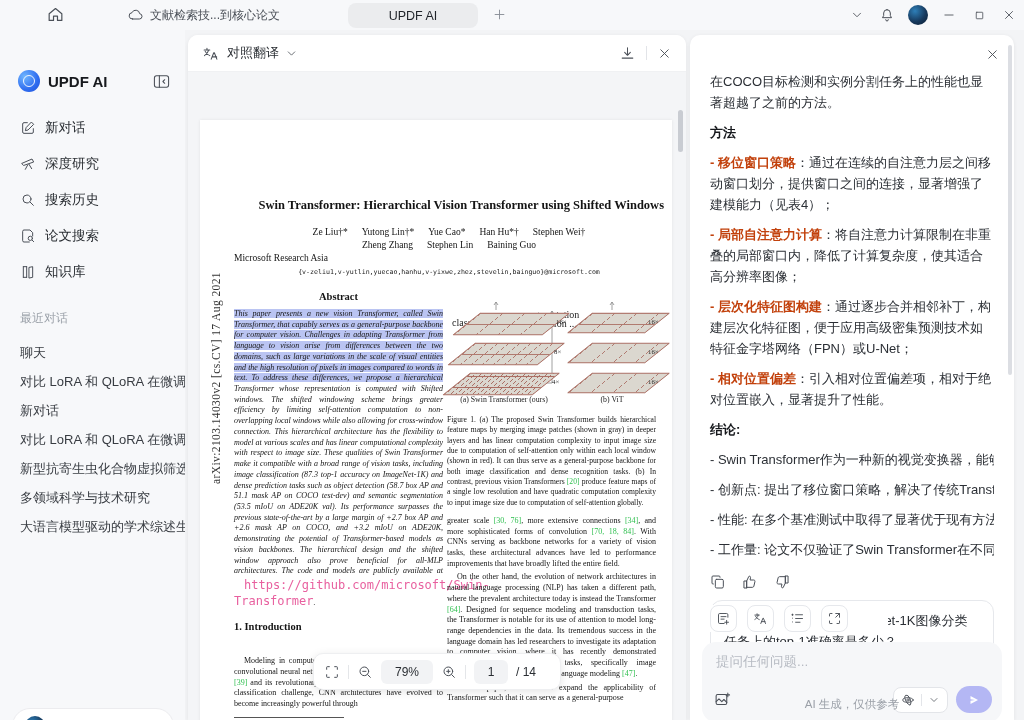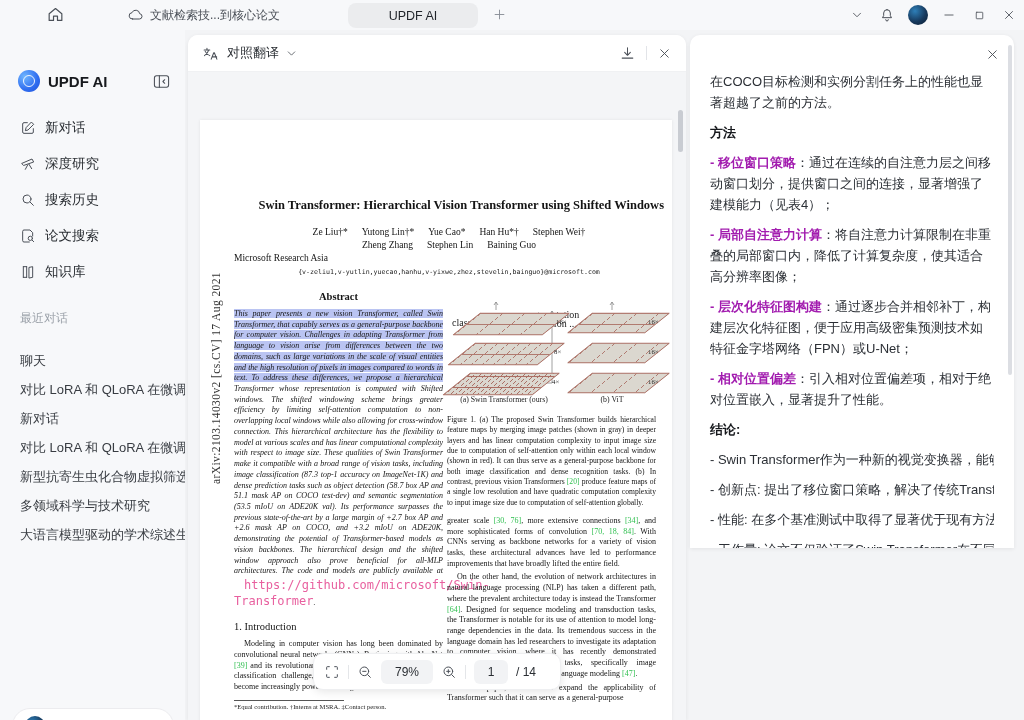--- a/index.html
+++ b/index.html
@@ -21,21 +21,21 @@
 
   
   .sidebar { position:absolute; left:0; top:30px; width:185px; height:690px; background:#f7f8fa; }
   .brand-row { position:absolute; left:18px; top:40px; width:152px; display:flex; align-items:center; }
   .brand-logo { width:22px; height:22px; border-radius:50%; background:radial-gradient(circle at 30% 30%, #6fb6ff 0%, #2f6df0 60%, #1e50d8 100%); position:relative; }
   .brand-logo::after { content:""; position:absolute; left:5px; top:5px; width:10px; height:10px; border:1.6px solid #fff; border-radius:50%; opacity:.9; }
   .brand-name { font-size:15px; font-weight:bold; color:#17191d; margin-left:8px; flex:1; }
   .menu { position:absolute; left:0; top:80px; width:185px; }
   .menu-item { height:36px; display:flex; align-items:center; gap:9px; padding-left:20px; font-size:13.5px; color:#2a2e33; cursor:default; }
   .recent-label { position:absolute; left:20px; top:280px; font-size:12px; color:#9aa0a8; }
-  .recent { position:absolute; left:0; top:308px; width:185px;margin-top:8px; }
+  .recent { position:absolute; left:0; top:308px; width:185px; }
   .recent-item { height:29px; display:flex; align-items:center; padding-left:20px; padding-right:10px; font-size:13px; color:#383c42; white-space:nowrap; overflow:hidden; }
   .credits { position:absolute; left:12px; top:678px; width:162px; height:36px; background:#ffffff; border:1px solid #ececef; border-radius:18px; display:flex; align-items:center; padding:0 12px; gap:8px; }
   .credits-avatar { width:20px; height:20px; border-radius:50%; background:radial-gradient(circle at 35% 30%, #2e7fb8 0%, #173a5e 55%, #0b1b2e 100%); }
   .credits-num { font-size:13px; color:#2a2e33; flex:1; }
 
   
   .viewer-card { position:absolute; left:188px; top:35px; width:498px; height:685px; background:#fff; border-radius:10px 10px 0 0; box-shadow:0 1px 4px rgba(0,0,0,.07); overflow:hidden; }
   .viewer-header { position:absolute; left:0; top:0; width:100%; height:37px; background:#fff; border-bottom:1px solid #f0f1f3; display:flex; align-items:center; padding:0 14px; z-index:5; }
   .mode-label { font-size:13px; color:#2a2e33; margin:0 6px 0 8px; }
   .vh-right { margin-left:auto; display:flex; align-items:center; gap:10px; }
@@ -49,21 +49,21 @@
   .p-authors { text-align:center; font-size:9.5px; line-height:13px; }
   .p-authors span { margin:0 7px; }
   .p-affil { font-size:9.5px; margin-top:1px; }
   .p-emails { text-align:center; font-size:6.6px; font-family:"DejaVu Sans Mono", monospace; color:#222; margin-top:5px; }
   .cols { display:flex; gap:4px; margin-top:15px; }
   .col { width:209px; }
   .abs-head { text-align:center; font-weight:bold; font-size:10.5px; margin-bottom:7px; }
   .abs-text { font-size:8px; line-height:1.34; text-align:justify; font-style:italic; }
   .hl { background:#bac4f2; }
   .link { color:#e8609f; font-family:"DejaVu Sans Mono", monospace; font-style:normal; font-size:12px;margin-left:10px; }
-  .sec-head { font-weight:normal; font-size:10.5px; margin:12px 0 7px; }
+  .sec-head { font-weight:bold; font-size:10.5px; margin:12px 0 24px; }
   .body-text { font-size:8px; line-height:1.34; text-align:justify; }
   .indent { text-indent:10px; }
   .footnote { margin-top:7px; border-top:.8px solid #555; width:110px; padding-top:2px; }
   .footnote + .fn-text, .fn-text { font-size:6.6px; color:#222; }
   .cite { color:#2fbf4f; }
 
   
   .figure { position:relative; width:215px; height:118px; margin-bottom:6px; margin-left:-3px; }
   .flab { position:absolute; font-size:10px; font-family:"Liberation Serif", serif; color:#222; white-space:nowrap;margin-top:18px; }
   .layer { position:absolute; transform-origin:0 0; transform:scaleY(.5) skewX(-32deg); background-color:#dbd7cf; border:1px solid #a96a5f; }
@@ -77,27 +77,27 @@
 
   
   .pdf-toolbar { position:absolute; left:125px; bottom:30px; width:248px; height:37px; background:#fff; border:1px solid #eeeff1; border-radius:10px; box-shadow:0 2px 10px rgba(0,0,0,.10); display:flex; align-items:center; padding:0 10px; gap:8px; z-index:8; }
   .pt-divider { width:1px; height:14px; background:#e4e6e9; }
   .pt-pill { background:#f2f3f5; border-radius:6px; font-size:12px; color:#2a2e33; display:flex; align-items:center; justify-content:center; }
   .pt-zoom { width:52px; height:24px; }
   .pt-page { width:34px; height:24px; }
   .pt-total { font-size:12px; color:#2a2e33; }
 
   
-  .ai-card { position:absolute; left:690px; top:35px; width:324px; height:513px; background:#fff; border-radius:10px 10px 0 0; box-shadow:0 1px 4px rgba(0,0,0,.07); overflow:hidden; }
+  .ai-card { position:absolute; left:690px; top:35px; width:324px; height:685px; background:#fff; border-radius:10px 10px 0 0; box-shadow:0 1px 4px rgba(0,0,0,.07); overflow:hidden; }
   .ai-close { position:absolute; right:14px; top:12px; z-index:5; }
   .ai-scrollbar { position:absolute; right:2px; top:10px; width:4px; height:330px; border-radius:2px; background:#dcdee3; z-index:6; }
   .ai-content { position:absolute; left:20px; top:36px; width:284px; font-size:13px; line-height:21px; color:#2b2f35; }
   .ai-content p { margin-bottom:9px; }
   .ai-h { font-weight:bold; color:#17191d; }
-  .ai-b { font-weight:bold; color:#a21caf; }
+  .ai-b { font-weight:bold; color:#c2410c; }
   .clip-line { white-space:nowrap; overflow:hidden; }
   .ai-actions { display:flex; gap:16px; margin:14px 0 10px; }
   .q-card { border:1px solid #e6e8ec; border-radius:12px; padding:9px 13px; font-size:13px; line-height:21px; color:#2b2f35; width:284px; }
   .q-card-partial { border:1px solid #e6e8ec; border-bottom:none; border-radius:12px 12px 0 0; height:10px; width:284px; margin-top:8px; }
   .ai-tools { position:absolute; left:20px; top:570px; display:flex; gap:10px; z-index:7; background:#fff; padding-right:40px; }
   .tool-btn { width:27px; height:27px; border:1px solid #e6e8ec; border-radius:8px; background:#fff; display:flex; align-items:center; justify-content:center; }
   .ai-input { position:absolute; left:12px; top:607px; width:300px; height:80px; background:#f6f7f9; border-radius:14px; padding:10px 14px; z-index:7; }
   .ai-input input { border:none; outline:none; background:transparent; width:100%; font-size:13.5px; color:#2b2f35; font-family:"Liberation Sans", sans-serif; }
   .ai-input input::placeholder { color:#b7bbc3; }
   .input-row { position:absolute; left:12px; right:10px; bottom:9px; display:flex; align-items:center; }

